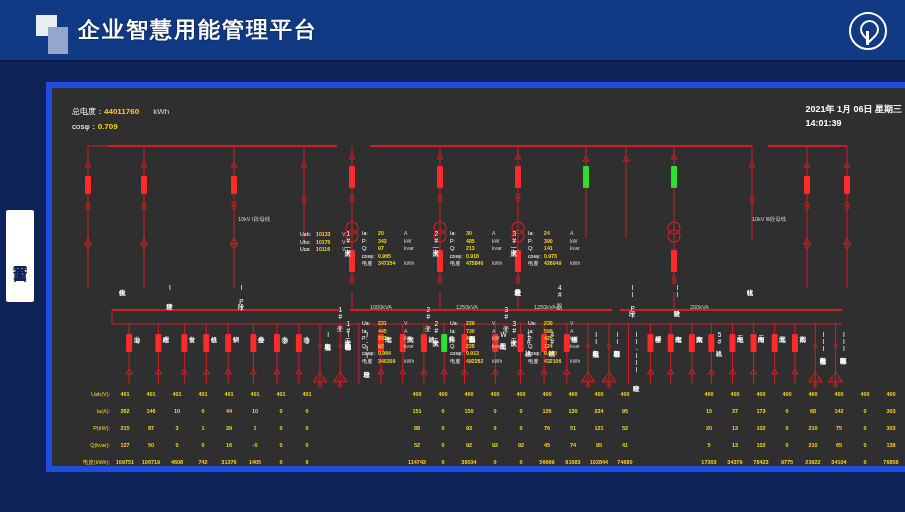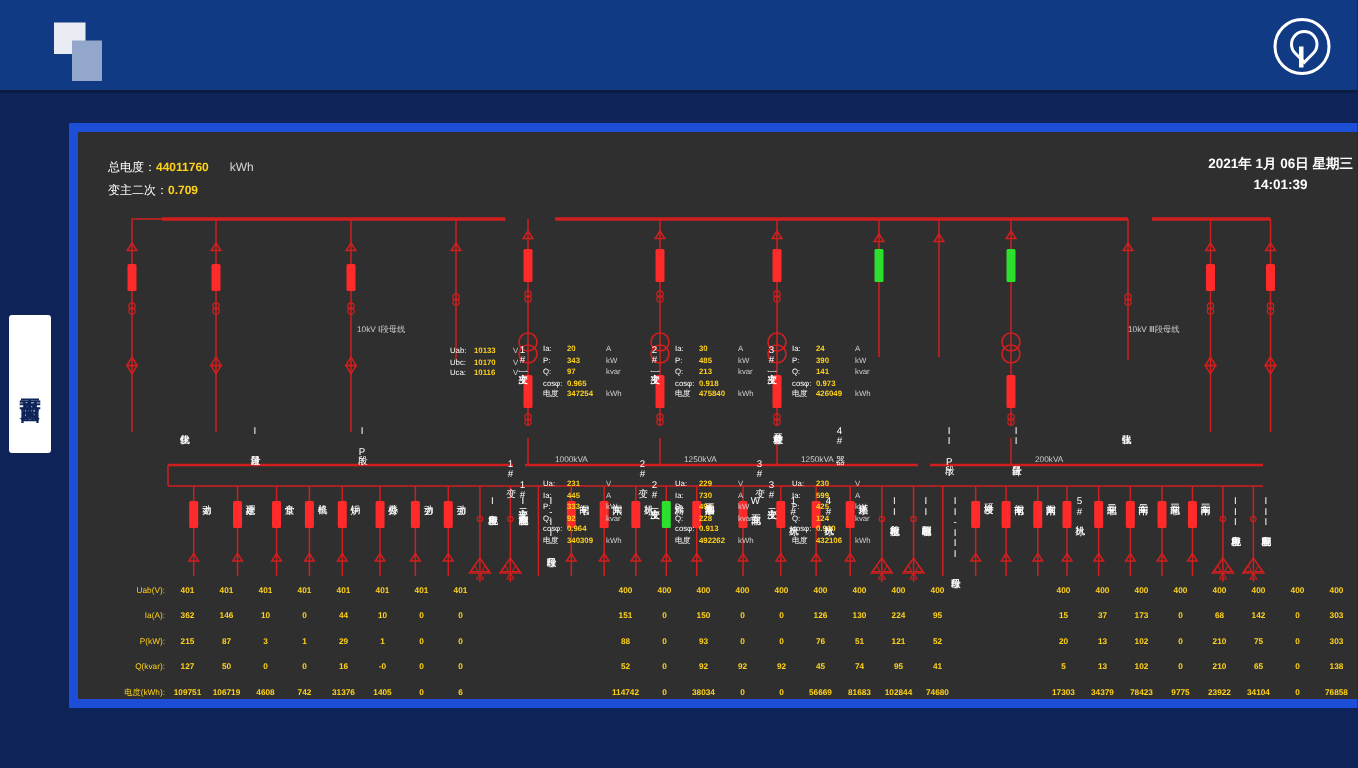--- a/index.html
+++ b/index.html
@@ -53,21 +53,21 @@
     position:absolute; left:46px; top:82px; width:880px; height:390px;
     background:#2f2f2f; border:6px solid #1d4ed8;
   }
   .pnl-title{
     position:absolute; left:0; right:0; top:14px; text-align:center;
     font-size:15px; font-weight:bold; color:#ffffff; letter-spacing:.5px;
   }
   .kwh-block{ position:absolute; left:20px; top:16px; font-size:8px; line-height:15px; color:#ffffff; white-space:nowrap; }
   .kwh-block b{ color:#ffd21a; font-weight:bold; }
   .kwh-unit{ color:#d8d8d8; margin-left:14px; }
-  .clock{ position:absolute; right:18px; top:14px; text-align:center; font-size:9px; font-weight:bold; color:#ffffff; line-height:14px; }
+  .clock{ position:absolute; right:18px; top:14px; text-align:left; font-size:9px; font-weight:bold; color:#ffffff; line-height:14px; }
 
   
   #svgwrap{ position:absolute; left:0; top:0; width:812px; height:390px; }
 
   
   .vlab{
     position:absolute; writing-mode:vertical-rl; text-orientation:upright;
     font-size:6.5px; color:#ffffff; line-height:1.04; letter-spacing:0px;
     white-space:nowrap; transform-origin:top left;
   }
@@ -88,35 +88,36 @@
   .cell.wide{ width:34px; }
 </style>
 </head>
 <body>
 
 <div id="app">
 
   <div id="header">
     <div class="hdr-sq1"></div>
     <div class="hdr-sq2"></div>
+    <div class="title">企业智慧用能管理平台</div>
     <div class="logo-wrap">
       <div class="logo-circle"></div>
     </div>
   </div>
 
   <div id="side-tab">平台页面</div>
 
   <div id="panel">
 
     <div class="kwh-block">
       <div>
         <span>总电度：</span><b>44011760</b><span class="kwh-unit">kWh</span>
       </div>
       <div>
-        <span>变主二次：</span><b>0.709</b>
+        <span>cosφ：</span><b>0.709</b>
       </div>
     </div>
 
 
     <div class="clock">
       <div>2021年 1月 06日 星期三</div>
       <div>14:01:39</div>
     </div>
 
     <svg id="svgwrap" viewBox="0 0 812 390">

